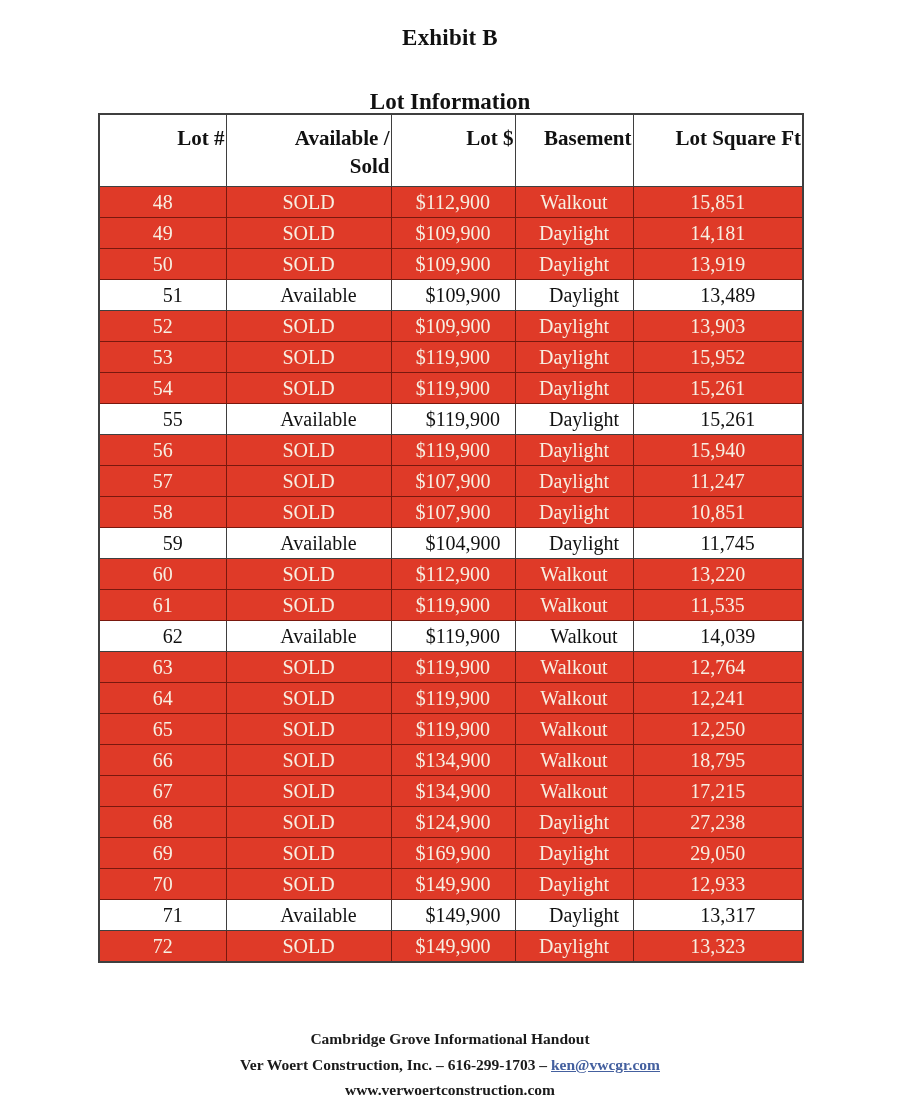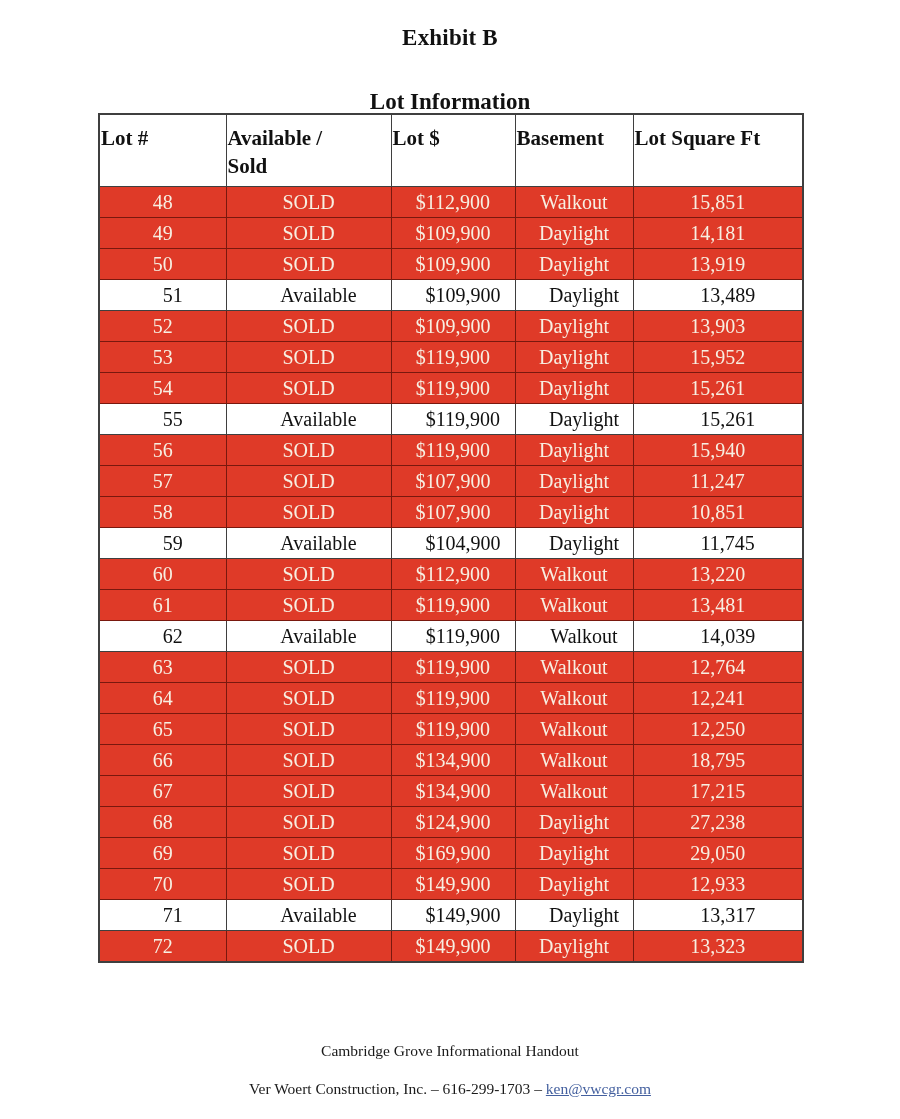--- a/index.html
+++ b/index.html
@@ -48,21 +48,21 @@
   table.lot-table col.c3 { width: 124px; }
   table.lot-table col.c4 { width: 118px; }
   table.lot-table col.c5 { width: 170px; }
   table.lot-table th {
     height: 61px;
     border: 1px solid #3f3f3f;
     background: #ffffff;
     color: #111111;
     font-size: 21px;
     font-weight: bold;
-    text-align: left;
+    text-align: right;
     vertical-align: top;
     padding-top: 9px;
     line-height: 28px;
   }
   table.lot-table th .hline { display: block; }
   table.lot-table td {
     height: 30px;
     border: 1px solid #3f3f3f;
     font-size: 20px;
     text-align: center;
@@ -84,21 +84,21 @@
   .footer {
     position: absolute;
     left: 0;
     top: 1018px;
     width: 900px;
     text-align: center;
     font-size: 15.5px;
     color: #1a1a1a;
     line-height: 21.5px;
   }
-  .footer p { margin: 16px; }
+  .footer p { margin: 4px; font-weight: bold; }
   .footer a {
     color: #44609f;
     text-decoration: underline;
     cursor: pointer;
   }
 </style>
 </head>
 <body>
 
 <div class="page">
@@ -224,21 +224,21 @@
           <td>SOLD</td>
           <td>$112,900</td>
           <td>Walkout</td>
           <td>13,220</td>
         </tr>
         <tr class="sold">
           <td>61</td>
           <td>SOLD</td>
           <td>$119,900</td>
           <td>Walkout</td>
-          <td>13,481</td>
+          <td>11,535</td>
         </tr>
         <tr class="available">
           <td>62</td>
           <td>Available</td>
           <td>$119,900</td>
           <td>Walkout</td>
           <td>14,039</td>
         </tr>
         <tr class="sold">
           <td>63</td>

